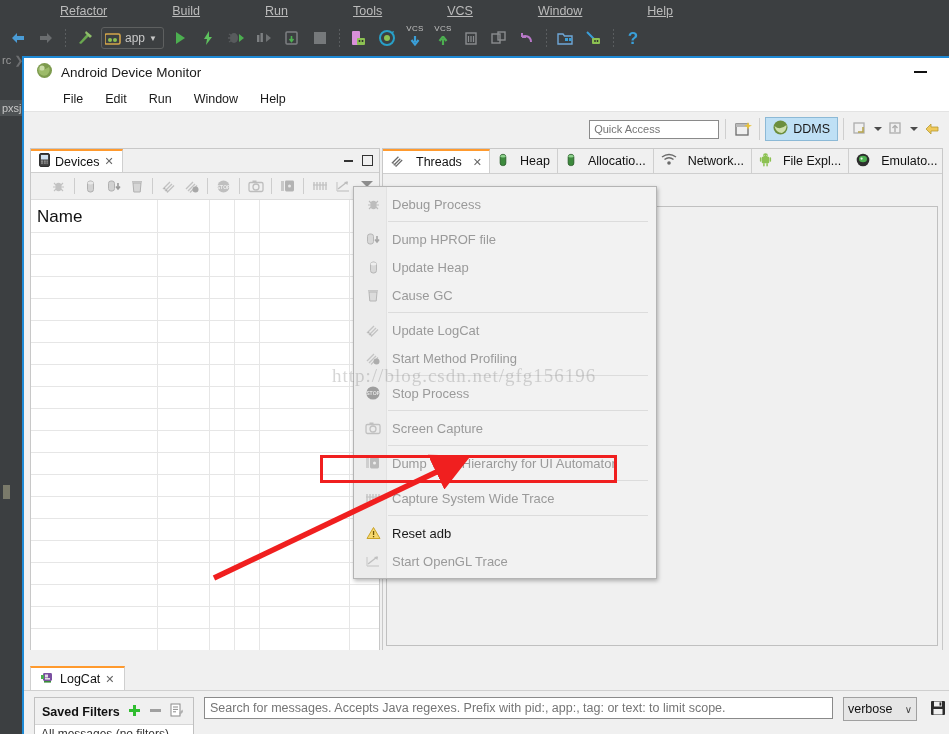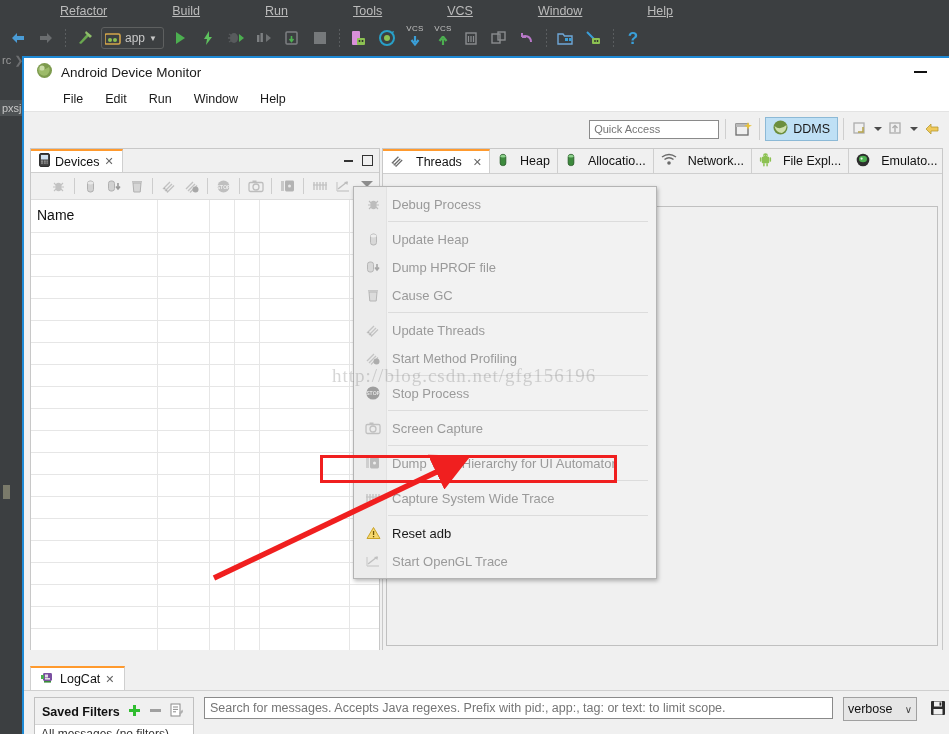--- a/index.html
+++ b/index.html
@@ -160,21 +160,21 @@
   }
 
   .dev-table { position: relative; background: #fff; height: 450px; }
   .dev-table .col {
     position: absolute; top: 0; bottom: 0; width: 1px; background: #e6e6e6;
   }
   .dev-table .row {
     position: absolute; left: 0; right: 0; height: 1px; background: #e6e6e6;
   }
   .dev-hdr-name {
-    position: absolute; left: 6px; top: 7px; font-size: 14px; color: #111;
+    position: absolute; left: 6px; top: 7px; font-size: 17px; color: #111;
   }
   .dev-hdr-ic {
     position: absolute; right: 6px; top: 4px; width: 20px; height: 20px;
     display:flex;align-items:center;justify-content:center;
   }
 
   
   .view-right {
     position: absolute; left: 358px; top: 2px; right: 6px; height: 502px;
     background: #f0f0f0; border: 1px solid #c8c8c8; box-sizing: border-box;
@@ -808,55 +808,55 @@
             <ellipse cx="7.5" cy="8" rx="3.2" ry="4.2" fill="#bdbdbd"></ellipse>
             <path d="M3 4 L5 6 M3 12 L5 10 M2 8 L4.4 8 M12 4 L10 6 M12 12 L10 10 M13 8 L10.6 8" stroke="#bdbdbd" stroke-width="1.1"></path>
           </svg>
       </span>
       <span class="ctx-lbl">Debug Process</span>
     </div>
     <div class="ctx-sep"></div>
 
     <div class="ctx-item">
       <span class="ctx-ic">
+        <svg width="16" height="15" viewBox="0 0 16 15">
+            <rect x="2.5" y="2" width="6" height="10" rx="2.4" fill="#d8d8d8" stroke="#b6b6b6" stroke-width="1"></rect>
+            <path d="M12 4 L12 9 M10 7.5 L12 10 L14 7.5" stroke="#a6a6a6" stroke-width="1.6" fill="none"></path>
+          </svg>
+      </span>
+      <span class="ctx-lbl">Dump HPROF file</span>
+    </div>
+    <div class="ctx-item">
+      <span class="ctx-ic">
         <svg width="15" height="15" viewBox="0 0 15 15">
             <rect x="4.5" y="2" width="6" height="11" rx="2.6" fill="#d8d8d8" stroke="#b6b6b6" stroke-width="1"></rect>
             <ellipse cx="7.5" cy="4" rx="3" ry="1.4" fill="#eee"></ellipse>
           </svg>
       </span>
       <span class="ctx-lbl">Update Heap</span>
     </div>
     <div class="ctx-item">
       <span class="ctx-ic">
-        <svg width="16" height="15" viewBox="0 0 16 15">
-            <rect x="2.5" y="2" width="6" height="10" rx="2.4" fill="#d8d8d8" stroke="#b6b6b6" stroke-width="1"></rect>
-            <path d="M12 4 L12 9 M10 7.5 L12 10 L14 7.5" stroke="#a6a6a6" stroke-width="1.6" fill="none"></path>
-          </svg>
-      </span>
-      <span class="ctx-lbl">Dump HPROF file</span>
-    </div>
-    <div class="ctx-item">
-      <span class="ctx-ic">
         <svg width="14" height="15" viewBox="0 0 14 15">
             <path d="M3 4 L11 4 L10.2 13 L3.8 13 Z" fill="#dcdcdc" stroke="#b6b6b6" stroke-width="1"></path>
             <rect x="2" y="2" width="10" height="1.8" fill="#c8c8c8"></rect>
           </svg>
       </span>
       <span class="ctx-lbl">Cause GC</span>
     </div>
     <div class="ctx-sep"></div>
 
     <div class="ctx-item">
       <span class="ctx-ic">
         <svg width="16" height="15" viewBox="0 0 16 15">
             <path d="M2 10 L9 3 M4 12 L11 5 M6 13.5 L13 6.5" stroke="#c4c4c4" stroke-width="1.4"></path>
             <path d="M3 9 L4.5 10.5 M5 11 L6.5 12.5" stroke="#b4b4b4" stroke-width="1.1"></path>
           </svg>
       </span>
-      <span class="ctx-lbl">Update Threads</span>
+      <span class="ctx-lbl">Update LogCat</span>
     </div>
     <div class="ctx-item">
       <span class="ctx-ic">
         <svg width="16" height="15" viewBox="0 0 16 15">
             <path d="M2 10 L9 3 M4 12 L11 5 M6 13.5 L13 6.5" stroke="#c4c4c4" stroke-width="1.4"></path>
             <circle cx="11.5" cy="10.5" r="3" fill="#adadad"></circle>
           </svg>
       </span>
       <span class="ctx-lbl">Start Method Profiling</span>
     </div>

